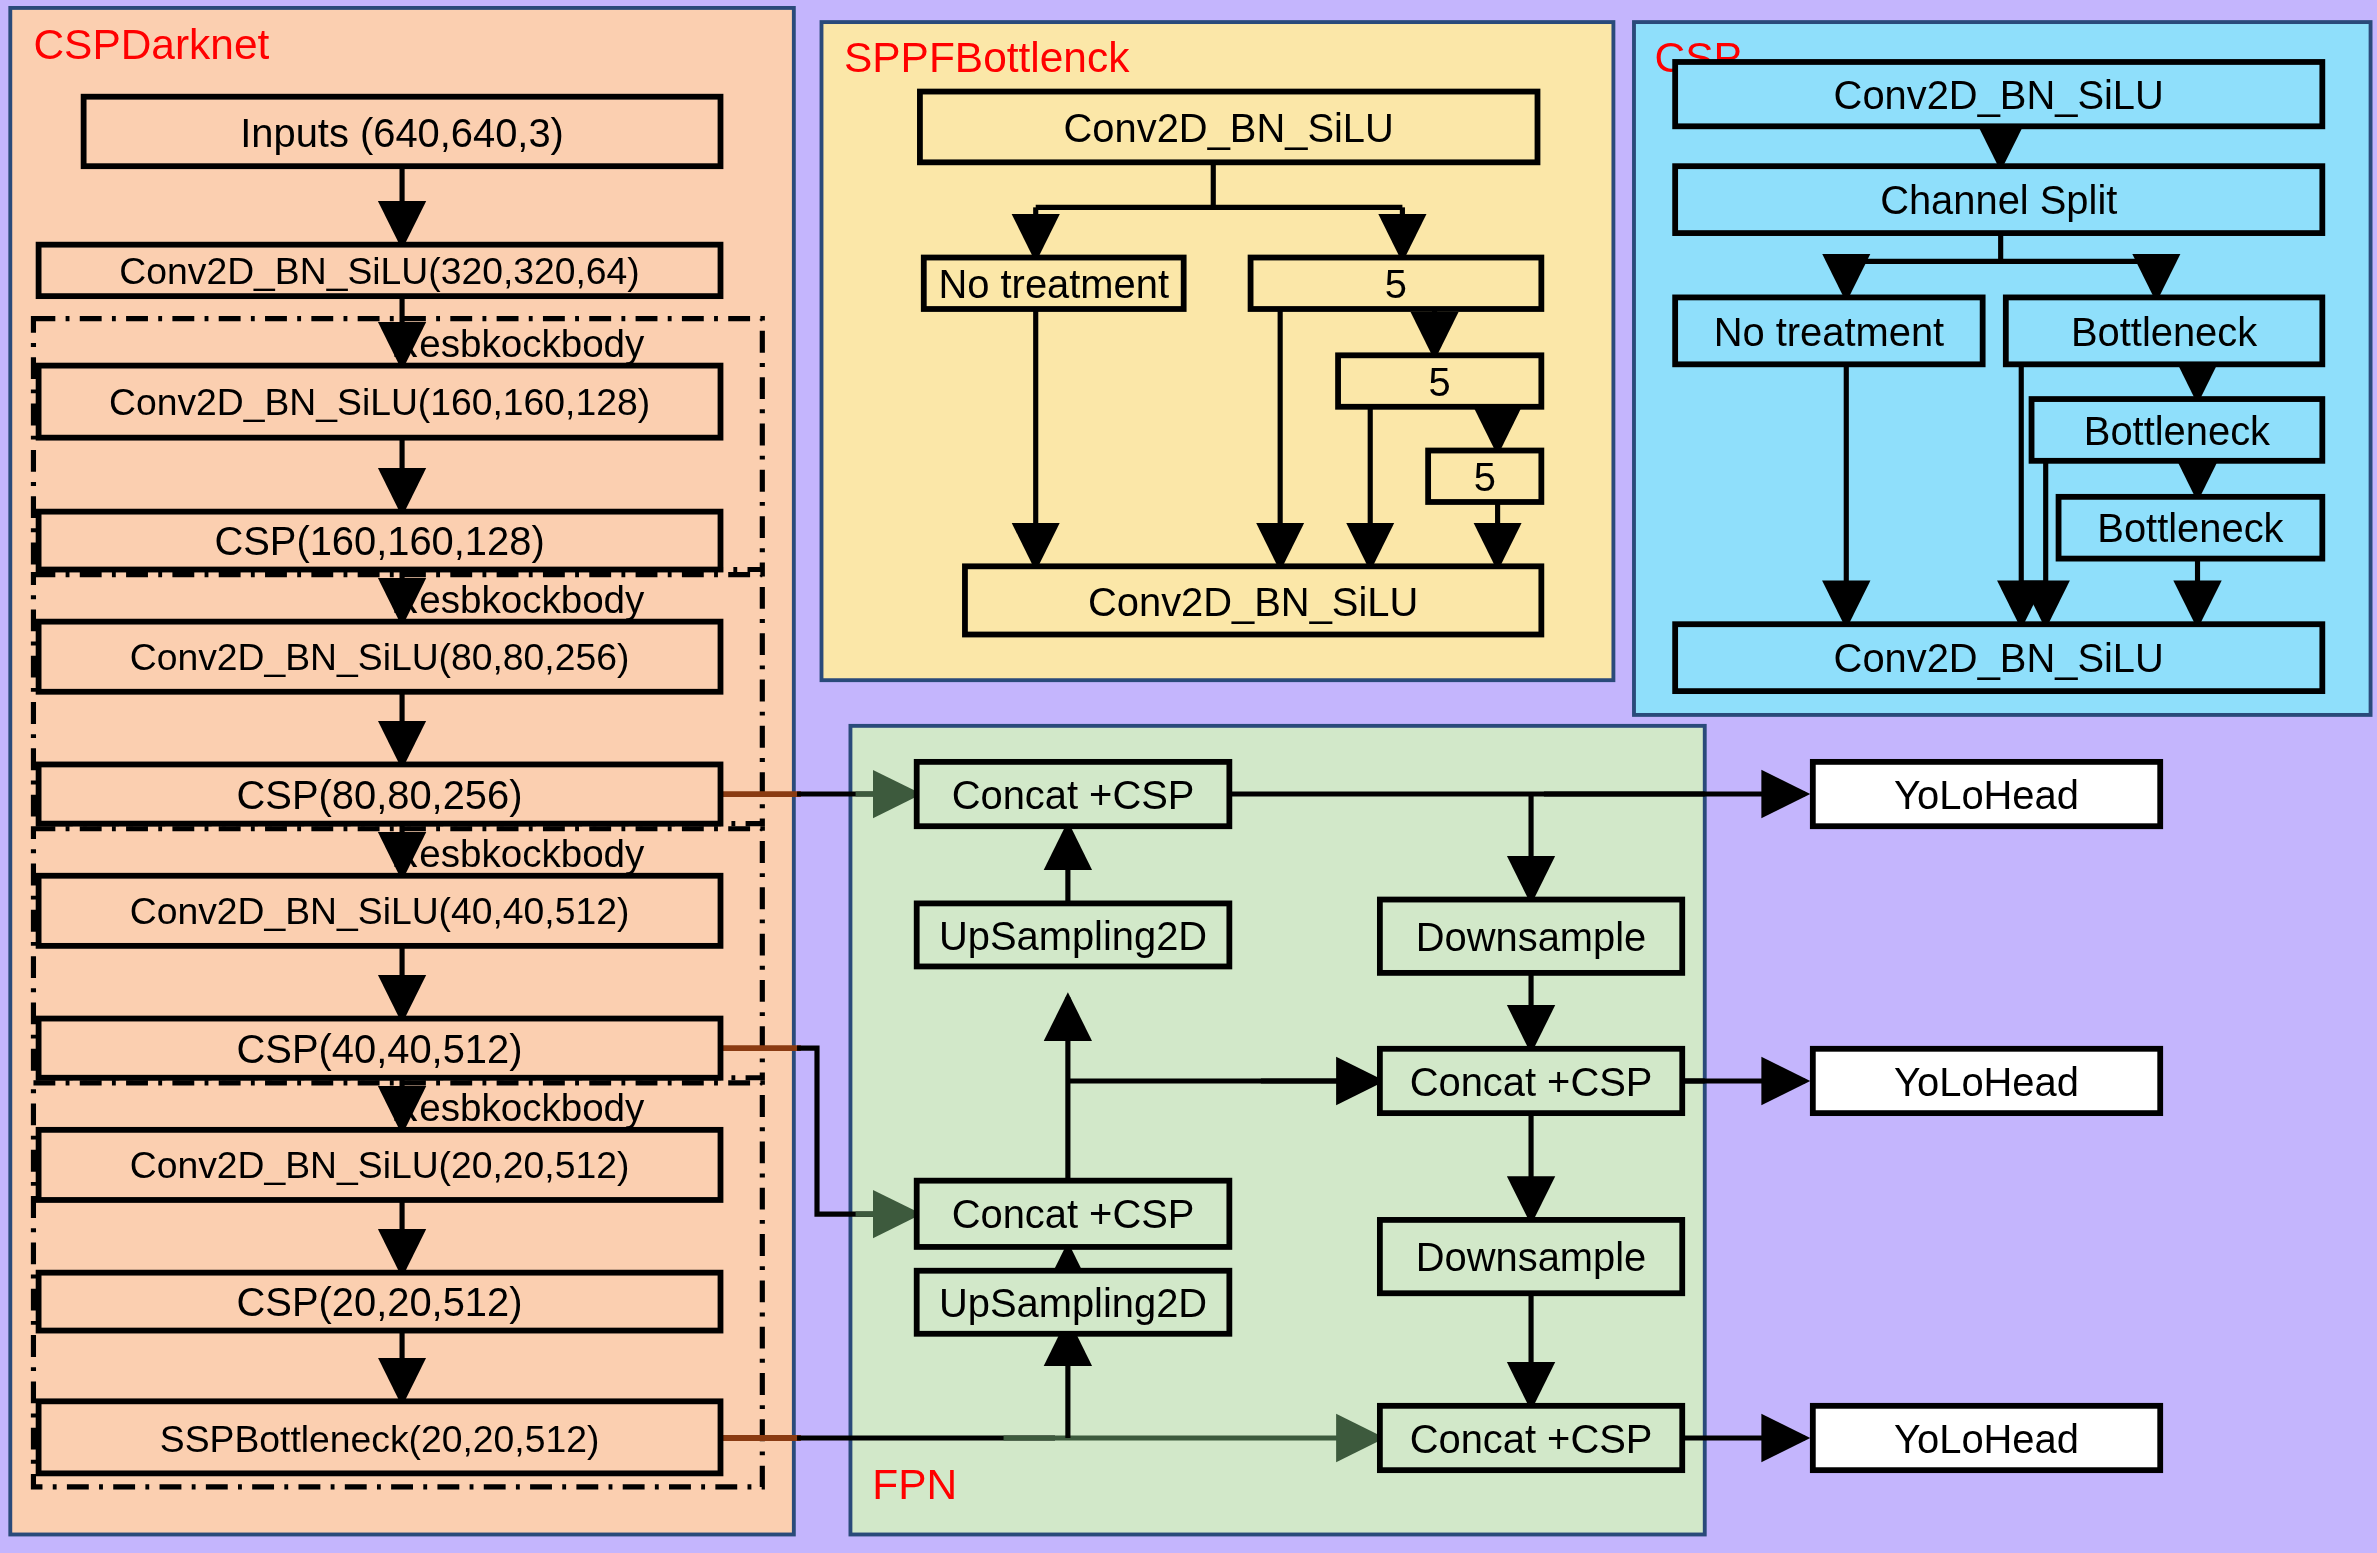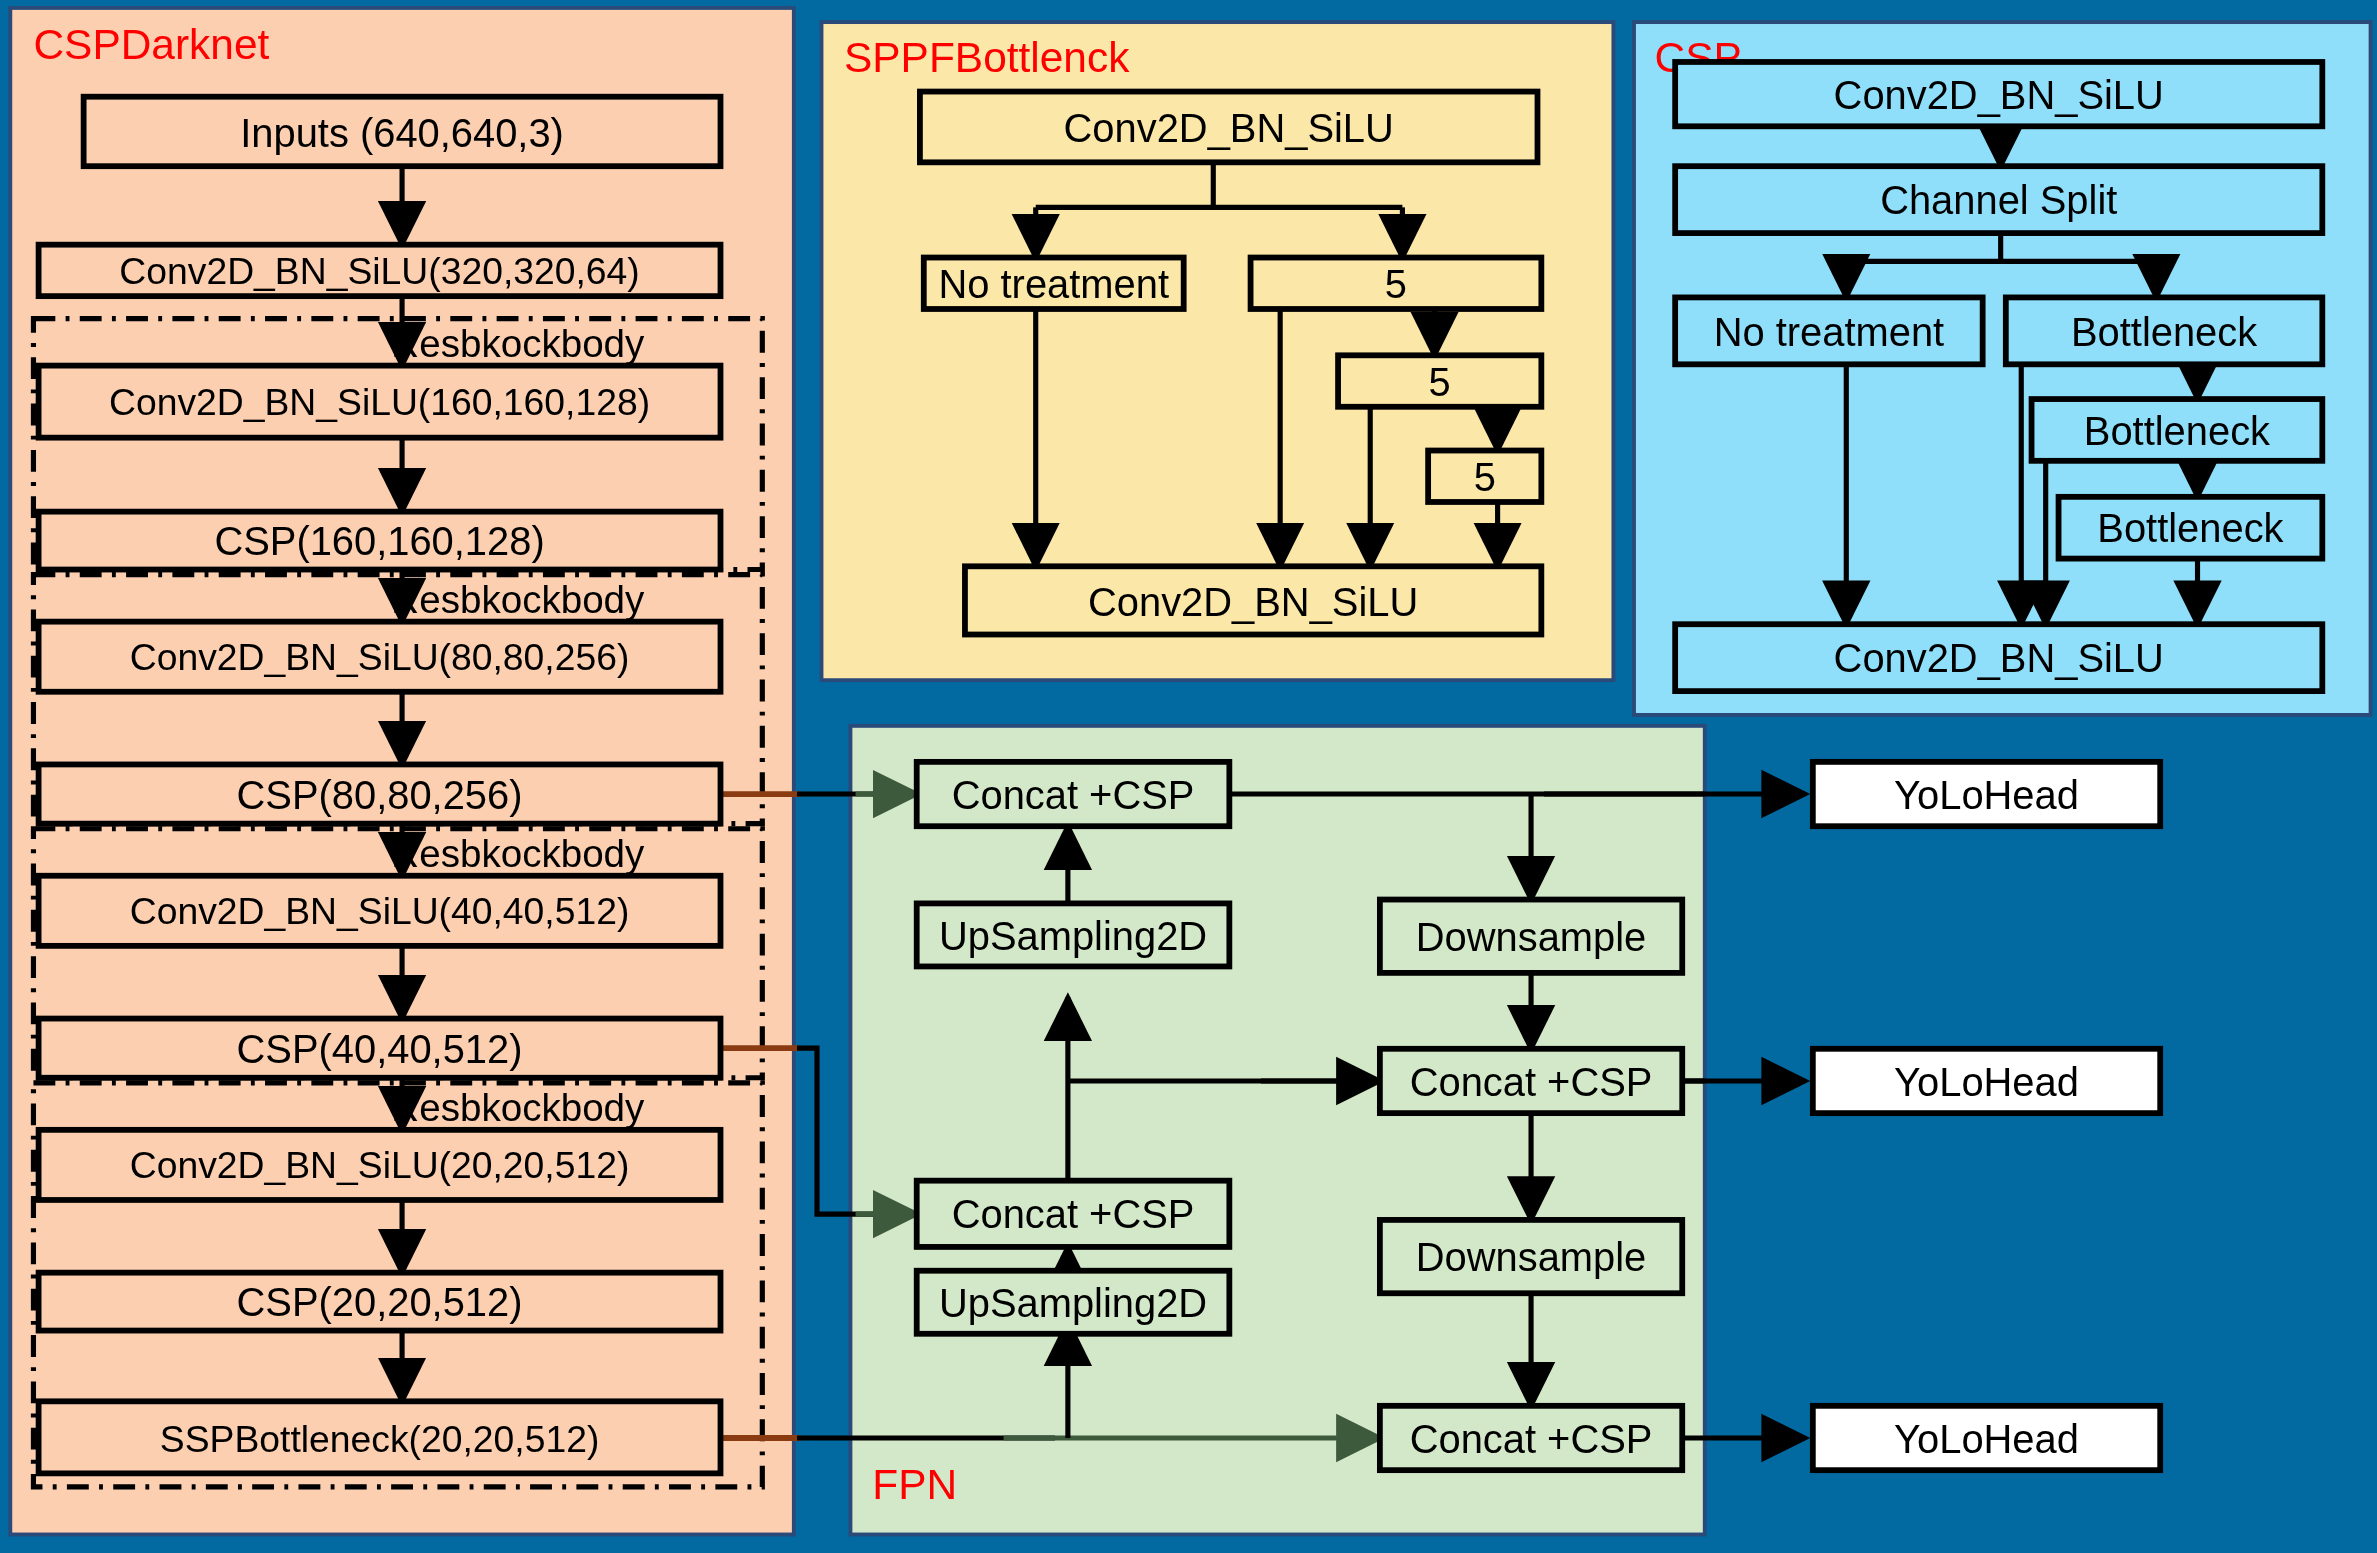--- a/index.html
+++ b/index.html
@@ -1,17 +1,17 @@
 <!DOCTYPE html>
 <html style="font-size:10.3px"><head>
 <meta charset="utf-8">
 <style>
   html,body{margin:0;padding:0;background:#ffffff;}
   body{width:2377px;height:1554px;font-family:"Liberation Sans",sans-serif;}
-  #stage{position:relative;width:2377px;height:1554px;overflow:hidden;background:#0369a1;}
+  #stage{position:relative;width:2377px;height:1554px;overflow:hidden;background:#c4b5fd;}
   svg{position:absolute;top:0;left:0;width:2377px;height:1554px;}
   .panel{stroke:#2a4a7a;stroke-width:6;}
   .ptitle{font-family:"Liberation Sans",sans-serif;font-weight:400;fill:#ff0000;font-size:66px;}
   .nbox{stroke:#000000;stroke-width:9;}
   .nlbl{font-family:"Liberation Sans",sans-serif;fill:#000;font-size:62px;text-anchor:middle;dominant-baseline:central;}
   .nlbl.sm{font-size:58px;}
   .dash{fill:none;stroke:#000;stroke-width:8;stroke-dasharray:34 16 6 16;}
   .dlbl{font-family:"Liberation Sans",sans-serif;fill:#000;font-size:60px;text-anchor:middle;dominant-baseline:central;}
   .ln{fill:none;stroke:#000;stroke-width:8;}
   .lnskip{fill:none;stroke:#3d5a3d;stroke-width:8;}

